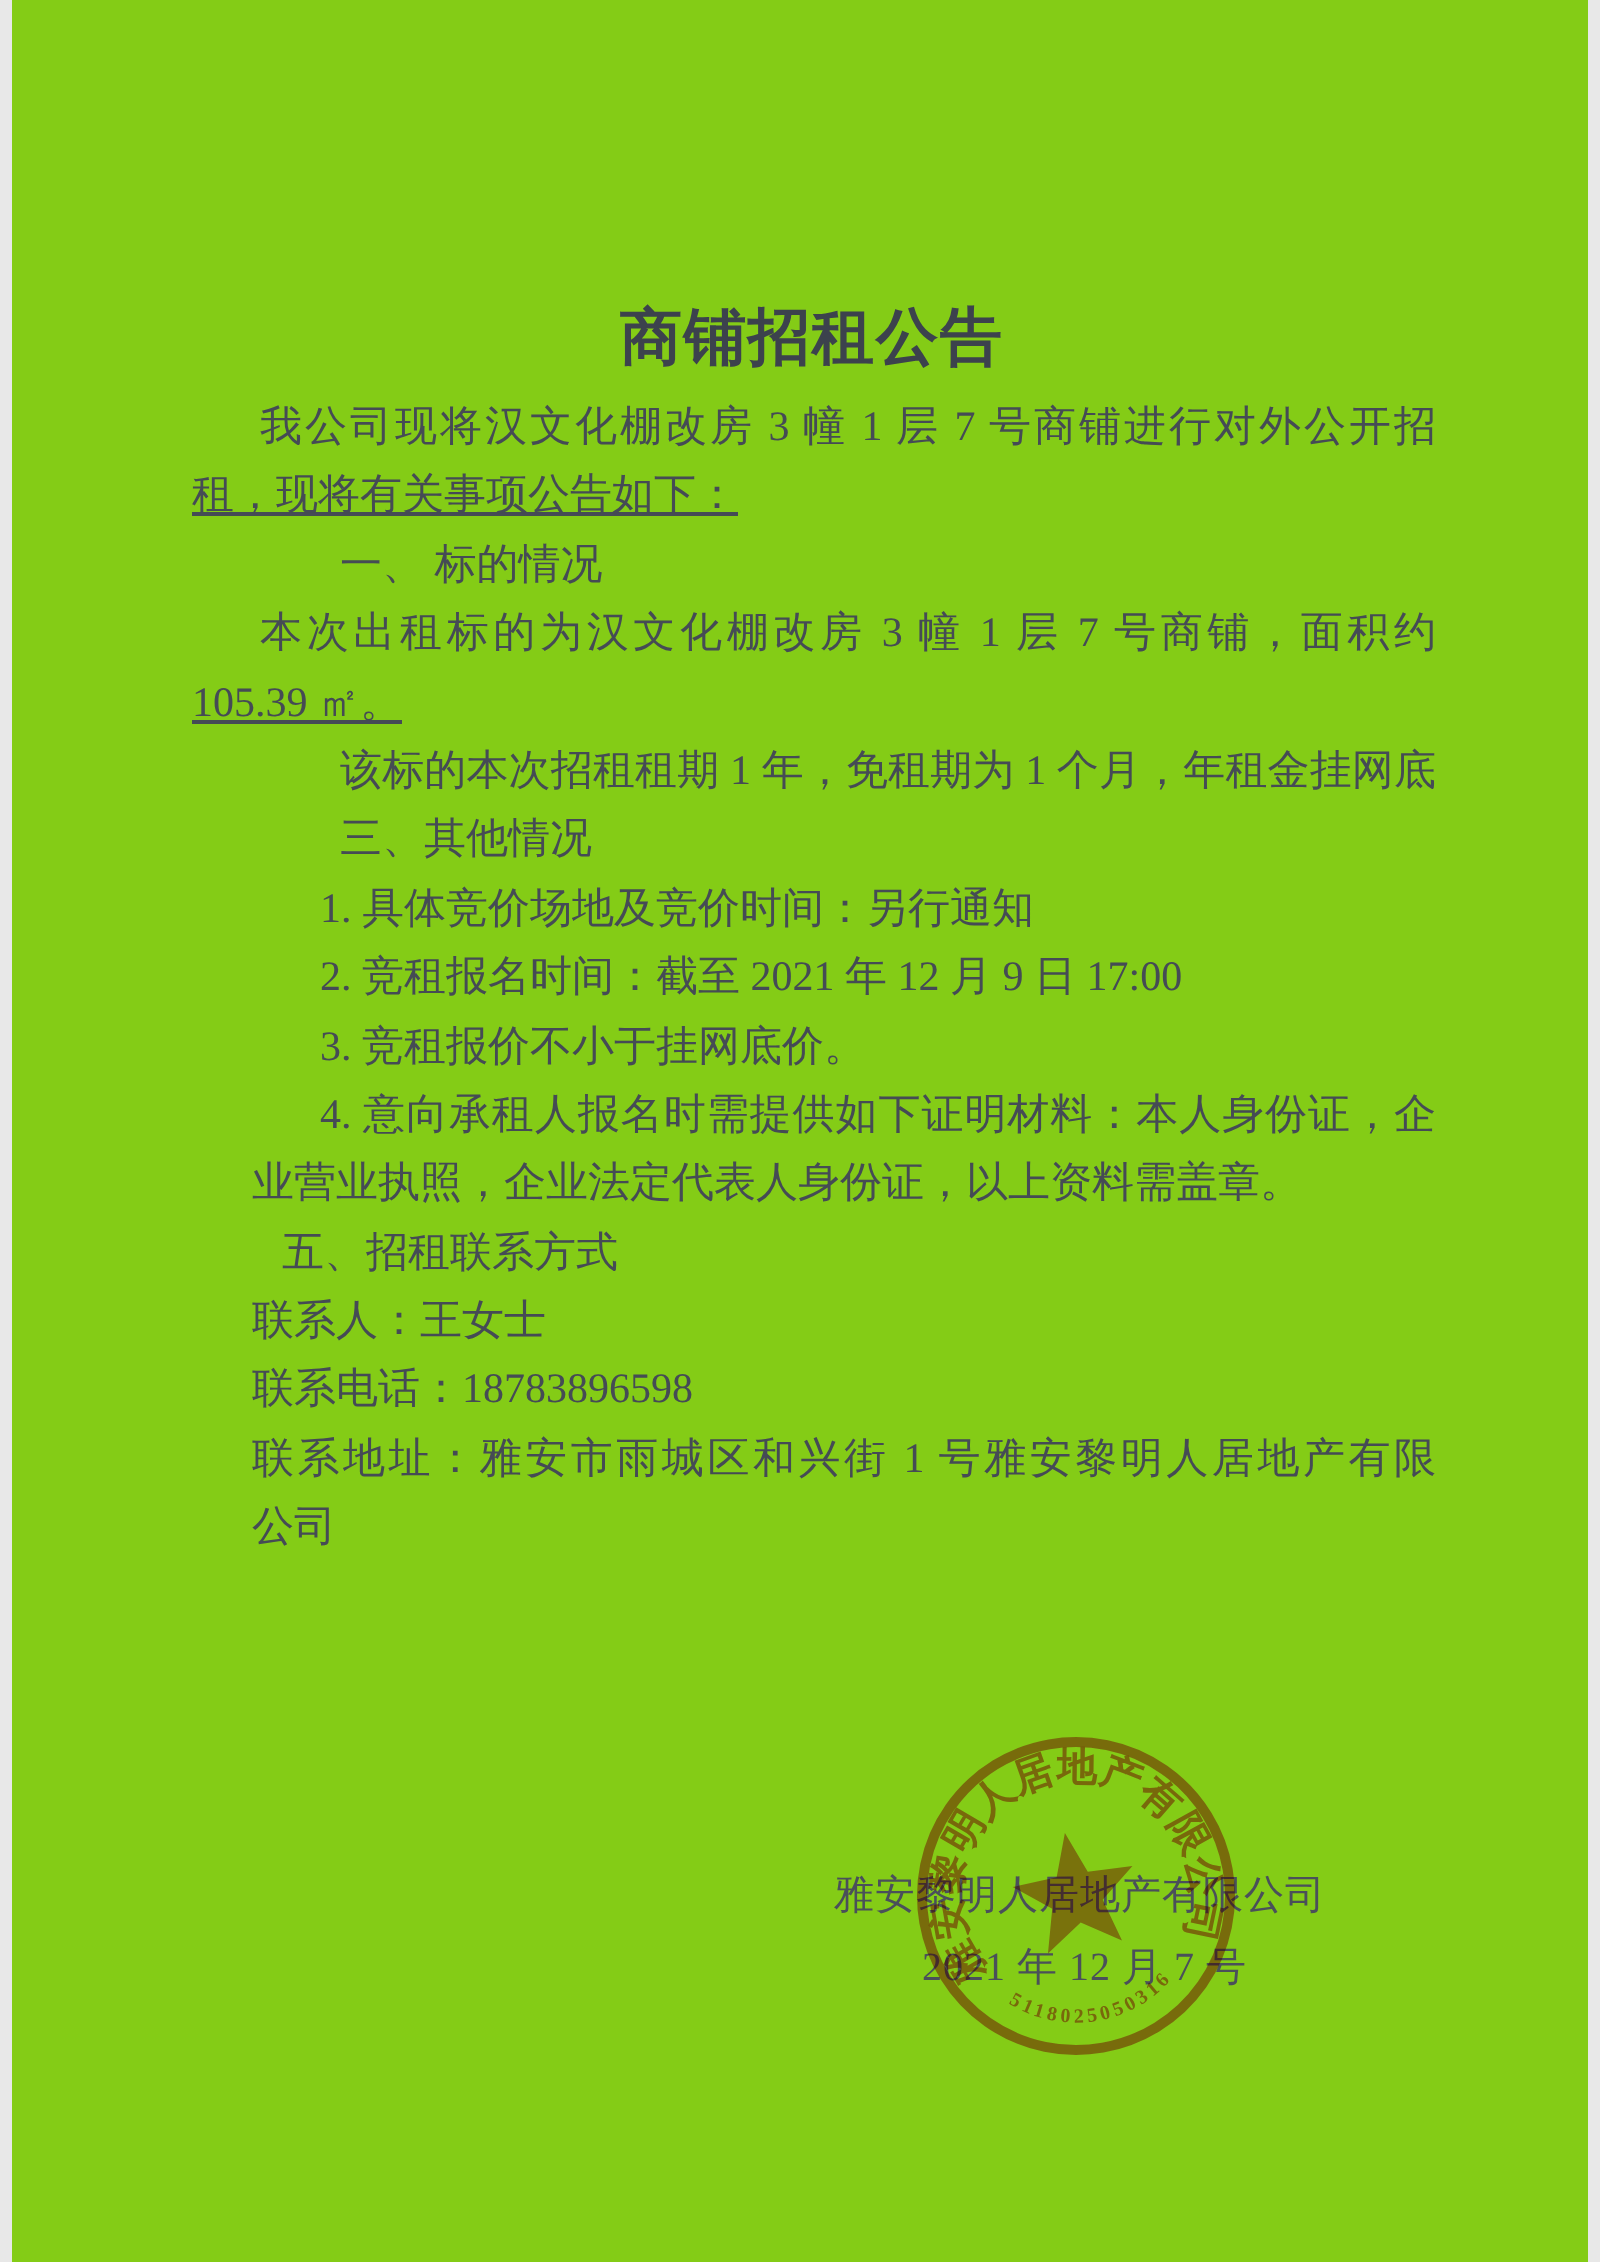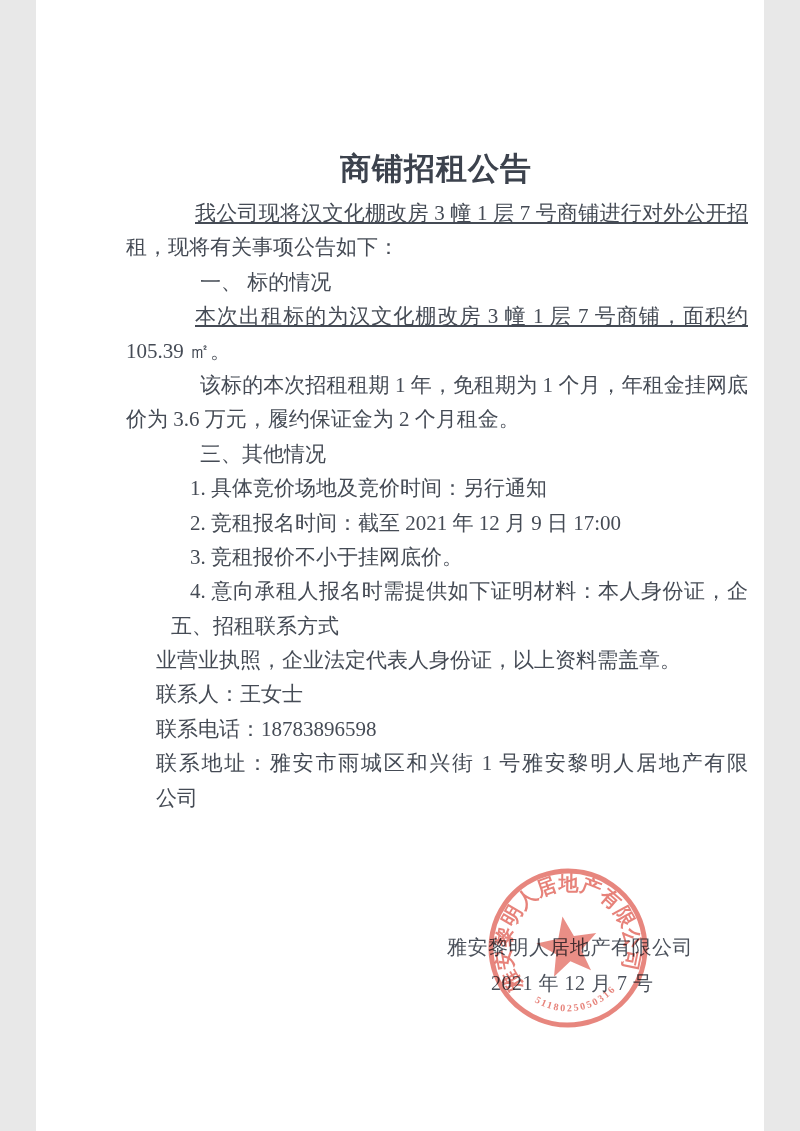--- a/index.html
+++ b/index.html
@@ -1,20 +1,20 @@
 <!DOCTYPE html>
 <html><head>
 <meta charset="utf-8">
 <style>
   html,body{margin:0;padding:0;background:#e8e8e8;}
   .page{
     position:relative;
-    width:728px;height:1131px;
+    width:788px;height:1131px;
     margin:0 auto;
-    background:#ffffff;
+    background:#84cc16;
     overflow:hidden;
     font-family:"Liberation Serif","DejaVu Serif",serif;
     color:#454b55;
   }
   .title{
     position:absolute;
     left:0;top:127px;width:800px;
     text-align:center;
     font-size:31px;
     font-weight:bold;
@@ -28,26 +28,26 @@
     font-size:21px;
     line-height:34.4px;
   }
   .ln{height:34.4px;white-space:nowrap;}
   .ln.just{
     white-space:normal;
     text-align:justify;
     text-align-last:justify;
     margin-right:0;
   }
-  .ind-para{margin-left:69px;text-decoration:underline;}   
+  .ind-para{margin-left:34px;}   
   .ind-head{margin-left:74px;}   
   .ind-num{margin-left:64px;}    
   .ind-sub{margin-left:30px;}    
   .ind-five{margin-left:45px;}   
-  .ind-flush{margin-left:0;}     
+  .ind-flush{margin-left:0;text-decoration:underline;}     
   .sig-company{
     position:absolute;
     left:411px;top:934px;
     font-size:20px;
     letter-spacing:0.5px;
     white-space:nowrap;
     color:#4a505a;
   }
   .sig-date{
     position:absolute;
@@ -77,28 +77,27 @@
 
   <h1 class="title">商铺招租公告</h1>
 
   <div class="body">
     <div class="ln ind-para just">我公司现将汉文化棚改房 3 幢 1 层 7 号商铺进行对外公开招</div>
     <div class="ln ind-flush">租，现将有关事项公告如下：</div>
     <div class="ln ind-head">一、 标的情况</div>
     <div class="ln ind-para just">本次出租标的为汉文化棚改房 3 幢 1 层 7 号商铺，面积约</div>
     <div class="ln ind-flush">105.39 ㎡。</div>
     <div class="ln ind-head just">该标的本次招租租期 1 年，免租期为 1 个月，年租金挂网底</div>
-    <div class="ln ind-flush">价为 3.6 万元，履约保证金为 2 个月租金。</div>
     <div class="ln ind-head">三、其他情况</div>
     <div class="ln ind-num">1. 具体竞价场地及竞价时间：另行通知</div>
     <div class="ln ind-num">2. 竞租报名时间：截至 2021 年 12 月 9 日 17:00</div>
     <div class="ln ind-num">3. 竞租报价不小于挂网底价。</div>
     <div class="ln ind-num just">4. 意向承租人报名时需提供如下证明材料：本人身份证，企</div>
+    <div class="ln ind-sub">业营业执照，企业法定代表人身份证，以上资料需盖章。</div>
     <div class="ln ind-five">五、招租联系方式</div>
-    <div class="ln ind-sub">业营业执照，企业法定代表人身份证，以上资料需盖章。</div>
     <div class="ln ind-sub">联系人：王女士</div>
     <div class="ln ind-sub">联系电话：18783896598</div>
     <div class="ln ind-sub just">联系地址：雅安市雨城区和兴街 1 号雅安黎明人居地产有限</div>
     <div class="ln ind-sub">公司</div>
   </div>
 
   <div class="sig-company">雅安黎明人居地产有限公司</div>
   <div class="sig-date">2021 年 12 月 7 号</div>
 
   <div class="seal">

